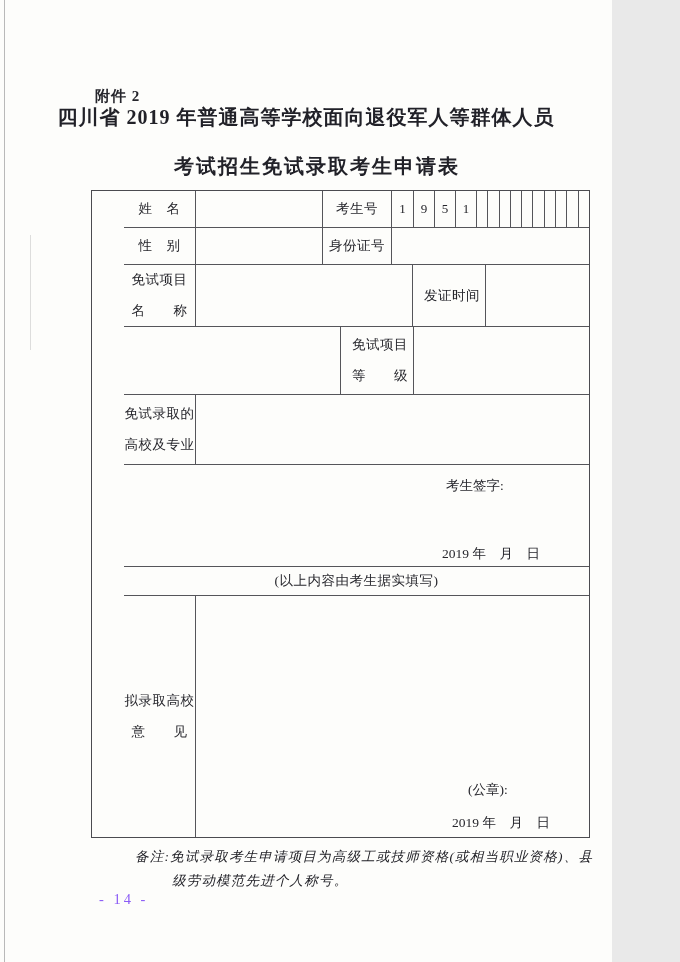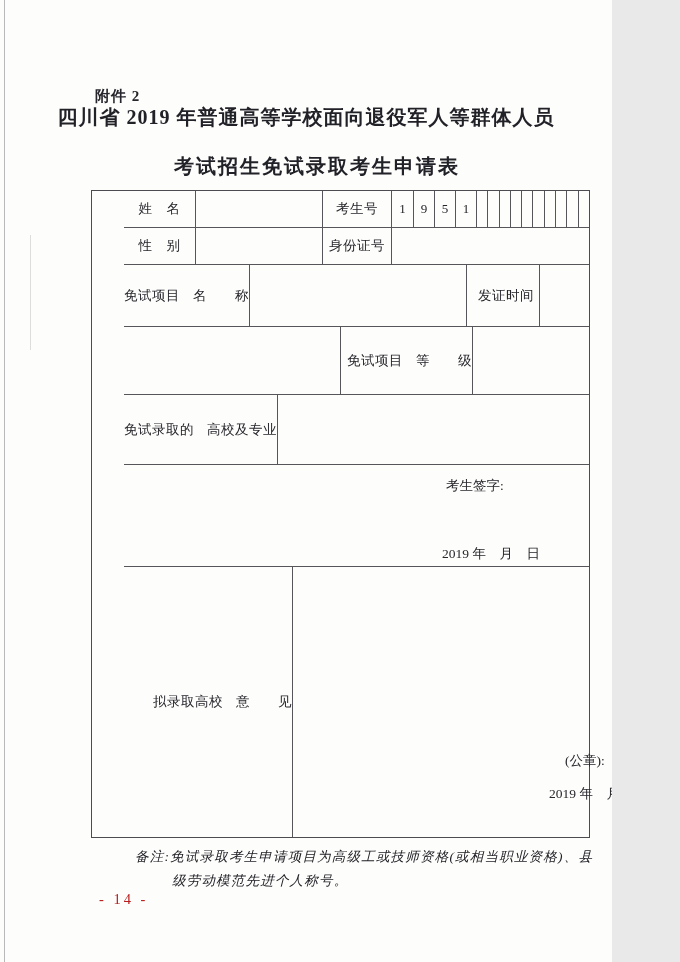--- a/index.html
+++ b/index.html
@@ -33,41 +33,41 @@
 
   
   .tbl{
     position:absolute;left:91px;top:190px;width:499px;height:648px;
     border:1px solid #4b4b50;box-sizing:border-box;
     display:flex;flex-direction:column;
     font-size:13.5px;
     padding-left:32px;
   }
   .row{display:flex;box-sizing:border-box;border-bottom:1px solid #55555a;}
-  .row:last-child{border-bottom:none;margin-left:29px;}
+  .row:last-child{border-bottom:none;}
   .r1{height:37px;}
   .r2{height:37px;}
   .r3{height:62px;}
   .r4{height:68px;}
   .r5{height:70px;}
   .r6{height:102px;position:relative;}
   .r7{height:29px;align-items:center;justify-content:center;}
   .r8{flex:1;}
   .cell{
     box-sizing:border-box;display:flex;align-items:center;justify-content:center;
     white-space:pre;letter-spacing:.5px;
   }
   .br{border-right:1px solid #55555a;}
   .w72{flex:0 0 72px;}
   .w127{flex:0 0 127px;}
   .w69{flex:0 0 69px;}
   .w217{flex:0 0 217px;}
   .w67{flex:0 0 67px;margin-left:6px;}
   .grow{flex:1;}
-  .two{flex-direction:row;gap:13px;}
+  .two{flex-direction:column;gap:13px;}
   .digits{flex:1;display:flex;}
   .digit{
     box-sizing:border-box;display:flex;align-items:center;justify-content:center;
     font-size:13px;flex:1;
   }
   .digit + .digit{border-left:1px solid #55555a;}
   .dwide{flex:0 0 21px;}
   .sig-label{position:absolute;left:322px;top:12px;white-space:pre;}
   .sig-date{position:absolute;left:318px;top:80px;white-space:pre;}
   .opinion-body{position:relative;}
@@ -76,21 +76,21 @@
   .notice{font-size:13.5px;letter-spacing:.5px;}
 
   .footnote{
     position:absolute;left:135px;top:845px;width:472px;box-sizing:border-box;
     padding-left:37px;text-indent:-37px;
     font-size:13.5px;font-style:italic;letter-spacing:1.2px;line-height:24px;
     color:#222228;
   }
   .pagenum{
     position:absolute;left:99px;top:891px;
-    font-size:14.5px;letter-spacing:3px;color:#b91c1c;
+    font-size:14.5px;letter-spacing:3px;color:#8b5cf6;
   }
 </style>
 </head>
 <body>
 
 <div class="page">
   <div class="scan-edge"></div>
   <div class="scan-mark"></div>
 
   <div class="attachment">附件 2</div>
@@ -153,20 +153,23 @@
         <span>高校及专业</span>
       </div>
       <div class="cell grow"></div>
     </div>
 
     <div class="row r6">
       <div class="sig-label">考生签字:</div>
       <div class="sig-date">2019 年　月　日</div>
     </div>
 
+    <div class="row r7">
+      <div class="notice">(以上内容由考生据实填写)</div>
+    </div>
 
     <div class="row r8">
       <div class="cell two w72 br">
         <span>拟录取高校</span>
         <span>意　　见</span>
       </div>
       <div class="grow opinion-body">
         <div class="seal-label">(公章):</div>
         <div class="seal-date">2019 年　月　日</div>
       </div>

